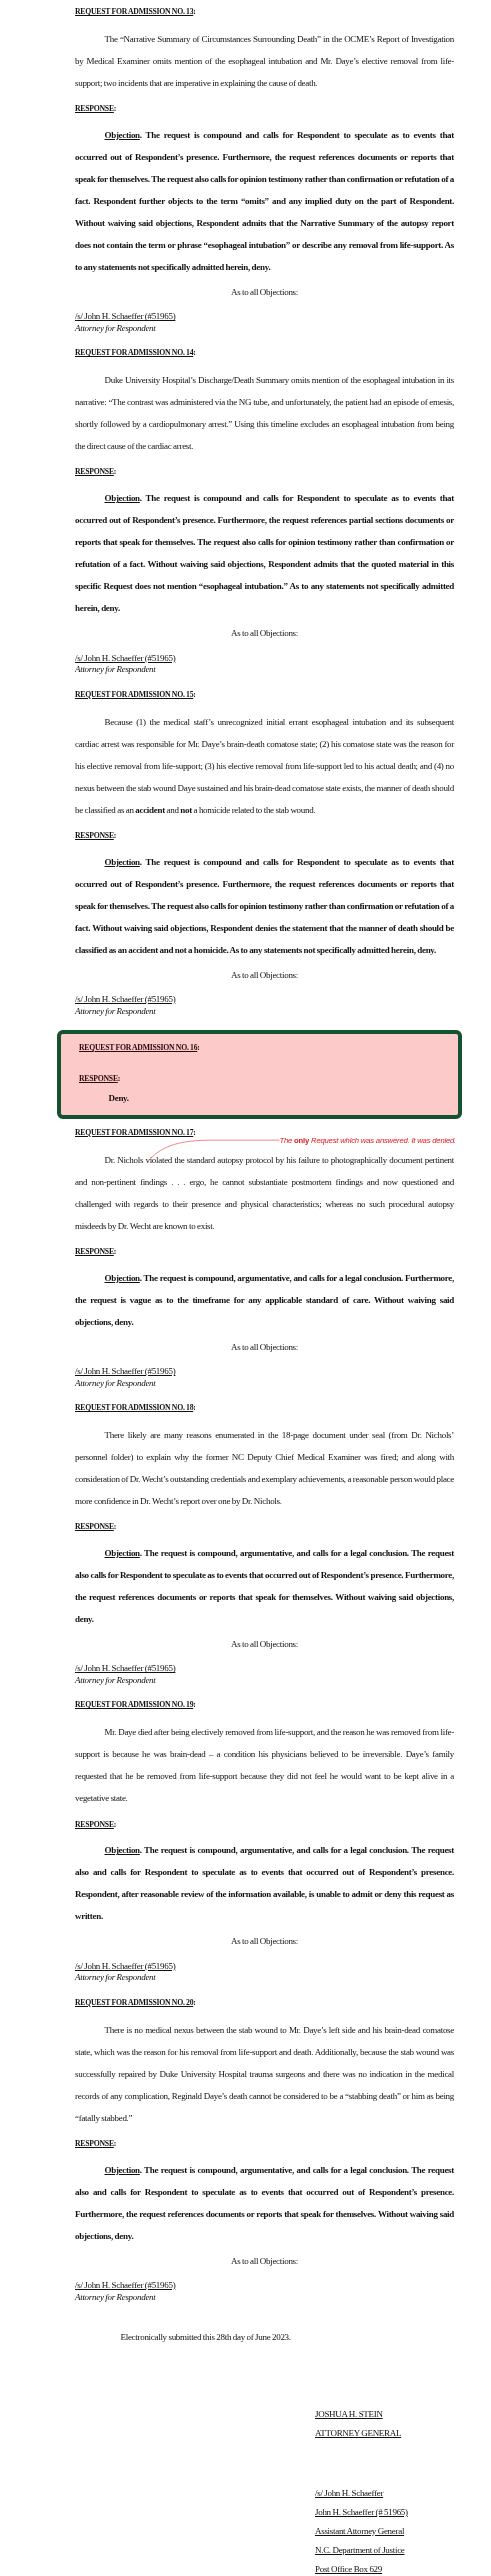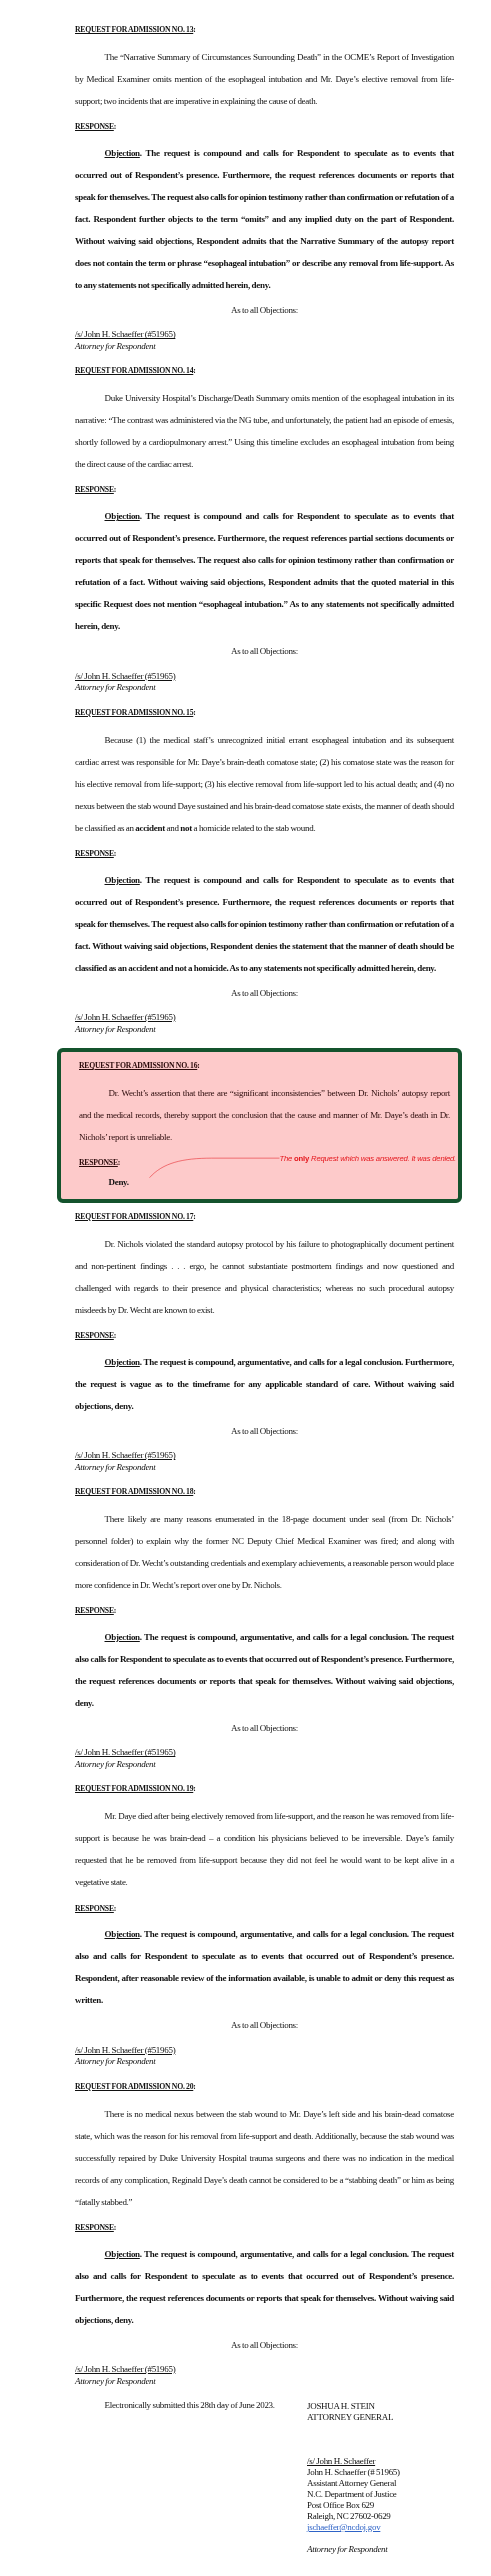--- a/index.html
+++ b/index.html
@@ -7,21 +7,21 @@
     width: 491px;
     height: 2576px;
     position: relative;
     overflow: hidden;
     font-family: "Liberation Serif", "DejaVu Serif", serif;
     color: #111111;
   }
   .page {
     position: absolute;
     left: 75px;
-    top: 24px;
+    top: 6px;
     width: 379px;
     font-size: 9px;
     letter-spacing: -0.3px;
     word-spacing: -0.3px;
   }
   .heading {
     font-weight: bold;
     margin: 0;
     line-height: 11.6px;
     height: 11.6px;
@@ -70,31 +70,31 @@
   }
   .annot b { font-style: normal; }
   .annot-line {
     position: absolute;
     left: 87px;
     top: 105px;
     width: 133px;
     height: 23px;
     overflow: visible;
   }
-  .submitted { margin: 0; line-height: 11.6px; text-indent: 29.5px; }
+  .submitted { margin: 16px; line-height: 11.6px; text-indent: 29.5px; }
   .closing {
     position: absolute;
     left: 307px;
     top: 2401px;
     font-size: 9px;
     line-height: 11px;
     letter-spacing: -0.3px;
     word-spacing: -0.3px;
   }
-  .closing p { margin: 0; }
+  .closing p { margin: 8px; text-decoration: underline; }
   .email { color: #2e63c7; text-decoration: underline; }
   .italic { font-style: italic; }
 </style>
 </head>
 <body>
 
 <div class="page">
 
   <section>
     <p class="heading"><span class="u">REQUEST FOR ADMISSION NO. 13</span>:</p>
@@ -137,21 +137,20 @@
     <div class="gap-b"></div>
     <p class="as-to">As to all Objections:</p>
     <div class="gap-c"></div>
     <p class="sig-block"><span class="sig-line">/s/ John H. Schaeffer (#51965)</span><br><span class="sig-title">Attorney for Respondent</span></p>
     <div class="gap-c"></div>
   </section>
 
   <section class="req16">
     <p class="heading"><span class="u">REQUEST FOR ADMISSION NO. 16</span>:</p>
     <div class="gap-a"></div>
-    <p class="para">Dr. Wecht’s assertion that there are “significant inconsistencies” between Dr. Nichols’ autopsy report and the medical records, thereby support the conclusion that the cause and manner of Mr. Daye’s death in Dr. Nichols’ report is unreliable.</p>
     <div class="gap-b"></div>
     <p class="heading"><span class="u">RESPONSE</span>:</p>
     <div style="height:2.3px"></div>
     <p class="deny">Deny.</p>
     <svg class="annot-line" viewBox="0 0 230 40">
       <path d="M2,36 C25,10 60,2 110,2 L228,2" fill="none" stroke="#e4161c" stroke-width="0.9"></path>
     </svg>
     <div class="annot"><span>The </span><b>only</b><span> Request which was answered.  It was denied.</span></div>
   </section>
   <div style="height:8px"></div>

